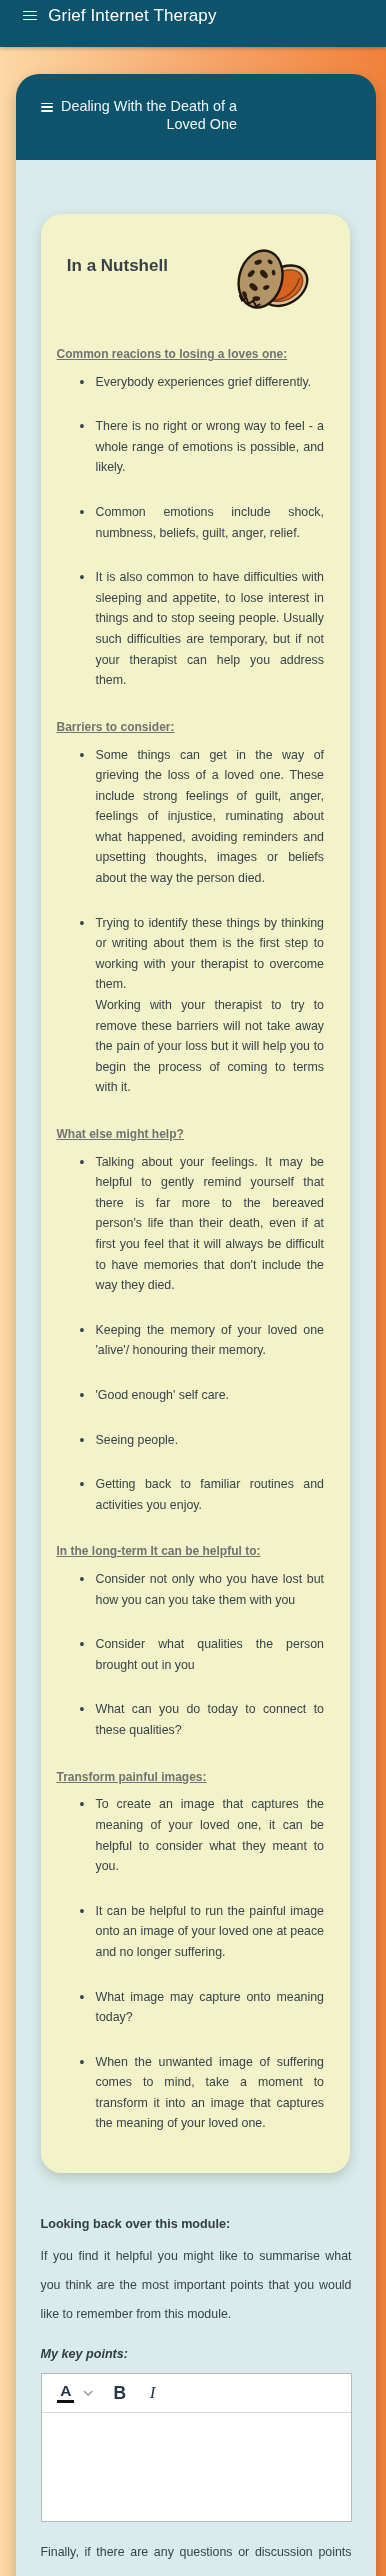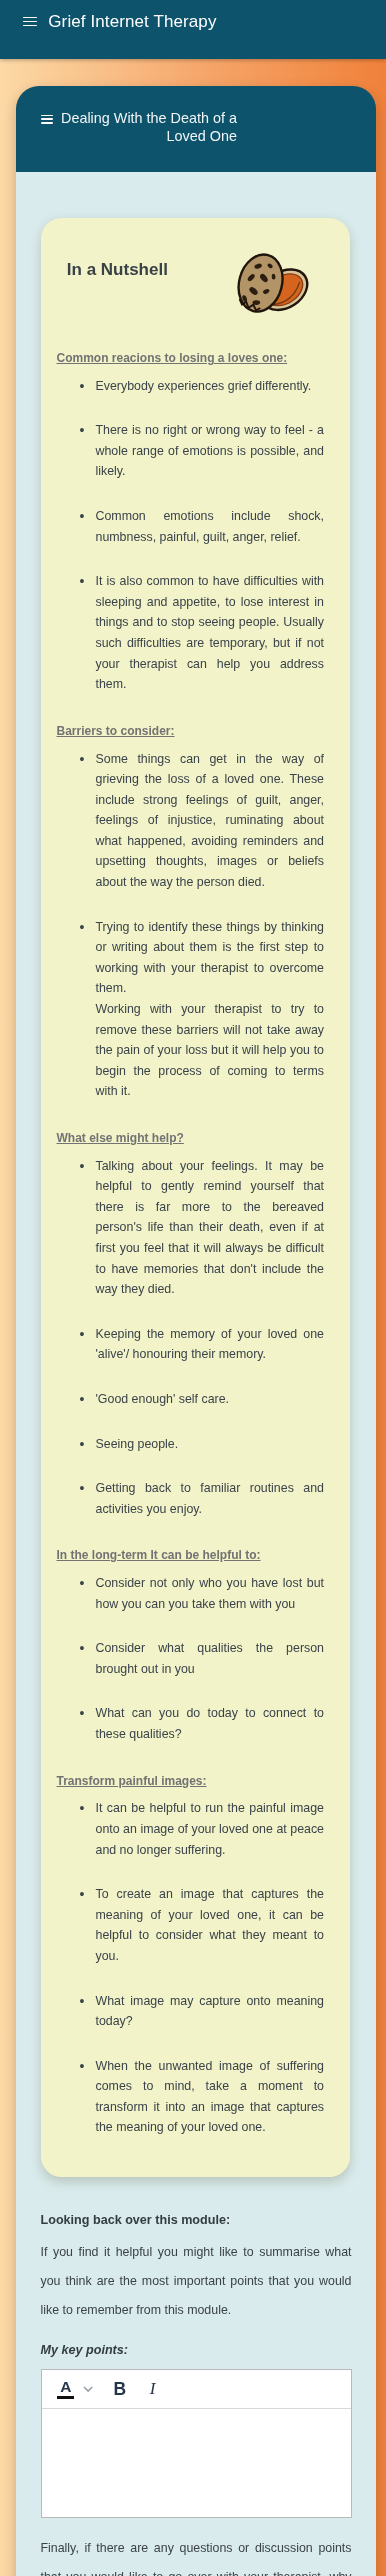--- a/index.html
+++ b/index.html
@@ -4,21 +4,21 @@
 <style>
   html,body{margin:0;padding:0;}
   body{
     width:386px;
     font-family:"Liberation Sans", sans-serif;
     background:linear-gradient(90deg,#fcd9a6 0%,#f5a468 55%,#f0813a 100%);
     color:#3b434a;
   }
   
   .topbar{
-    height:59px;background:#0c536b;display:flex;align-items:center;
+    height:47px;background:#0c536b;display:flex;align-items:center;
     padding:0 0 16px 23px;box-shadow:0 2.1px 4.1px rgba(0,0,0,.28);position:relative;z-index:5;box-sizing:border-box;
   }
   .burger{display:inline-block;width:14px;}
   .burger span{display:block;height:1.8px;background:#fff;border-radius:1px;margin:2.3px 0;}
   .topbar-title{color:#fff;font-size:17px;font-weight:500;margin-left:11.3px;letter-spacing:0.1px;}
   
   .card{
     width:360px;margin:27px 11.3px 52px 15.5px;border-radius:23px;overflow:hidden;
     box-shadow:0 5.2px 13.4px rgba(0,0,0,.2);
   }
@@ -26,21 +26,21 @@
     background:#0c536b;padding:23px 20.6px 27px 15.5px;box-sizing:border-box;text-align:right;
   }
   .card-header .burger{width:12.4px;vertical-align:middle;margin-right:7.7px;}
   .card-header .burger span{height:1.6px;margin:2.1px 0;}
   .module-title{
     color:#f2f6f7;font-size:14.4px;font-weight:500;max-width:206px;line-height:18px;display:block;
   }
   .card-body{background:#d9ebec;padding:46px 0 20.6px 0;}
   
   .nutshell{
-    width:309px;margin:0 auto;background:#f2f3c9;border-radius:20.6px;
+    width:309px;margin:8px auto;background:#f2f3c9;border-radius:20.6px;
     box-shadow:0 4.1px 10.3px rgba(70,70,30,.22);
     padding:28px 26px 36px 15.5px;box-sizing:border-box;
   }
   .nutshell-top{display:flex;justify-content:space-between;align-items:flex-start;}
   .nutshell-title{font-size:17px;font-weight:600;color:#3a4147;margin:14.4px 0 0 10.3px;}
   .nut-art{width:81px;height:76px;margin-right:12.4px;flex:none;}
   .nutshell h3{font-size:12px;font-weight:700;color:#737373;margin:28px 0 8.2px 0;line-height:17.5px;text-decoration:underline;}
   .nutshell ul{margin:0;padding:0 0 0 39px;list-style:none;}
   .nutshell li{
     position:relative;font-size:12.4px;line-height:20.6px;text-align:justify;
@@ -111,21 +111,21 @@
             <ellipse cx="64" cy="120" rx="8" ry="5" fill="#2b1d10" transform="rotate(-15 64 120)"></ellipse>
             <path d="M28 122 l8 10 7-8 8 11 8-9 9 10 7-7" fill="none" stroke="#20150c" stroke-width="4"></path>
           </g>
         </svg>
       </div>
 
       <h3>Common reacions to losing a loves one:</h3>
       <ul>
         <li>Everybody experiences grief differently.</li>
         <li>There is no right or wrong way to feel - a whole range of emotions is possible, and likely.</li>
-        <li>Common emotions include shock, numbness, painful, guilt, anger, relief.</li>
+        <li>Common emotions include shock, numbness, beliefs, guilt, anger, relief.</li>
         <li>It is also common to have difficulties with sleeping and appetite, to lose interest in things and to stop seeing people.  Usually such difficulties are temporary, but if not your therapist can help you address them.</li>
       </ul>
 
       <h3>Barriers to consider:</h3>
       <ul>
         <li>Some things can get in the way of grieving the loss of a loved one. These include strong feelings of guilt, anger, feelings of injustice, ruminating about what happened, avoiding reminders and upsetting thoughts, images or beliefs about the way the person died.</li>
         <li class="multiline">Trying to identify these things by thinking or writing about them is the first step to working with your therapist to overcome them.
 Working with your therapist to try to remove these barriers will not take away the pain of your loss but it will help you to begin the process of coming to terms with it.</li>
       </ul>
 
@@ -140,22 +140,22 @@
 
       <h3>In the long-term It can be helpful to:</h3>
       <ul>
         <li>Consider not only who you have lost but how you can you take them with you</li>
         <li>Consider what qualities the person brought out in you</li>
         <li>What can you do today to connect to these qualities?</li>
       </ul>
 
       <h3>Transform painful images:</h3>
       <ul>
+        <li>To create an image that captures the meaning of your loved one, it can be helpful to consider what they meant to you.</li>
         <li>It can be helpful to run the painful image onto an image of your loved one at peace and no longer suffering.</li>
-        <li>To create an image that captures the meaning of your loved one, it can be helpful to consider what they meant to you.</li>
         <li>What image may capture onto meaning today?</li>
         <li>When the unwanted image of suffering comes to mind, take a moment to transform it into an image that captures the meaning of your loved one.</li>
       </ul>
     </section>
 
     <section class="review">
       <h3>Looking back over this module:</h3>
       <p>If you find it helpful you might like to summarise what you think are the most important points that you would like to remember from this module.</p>
       <h3 class="keypoints">My key points:</h3>
 

